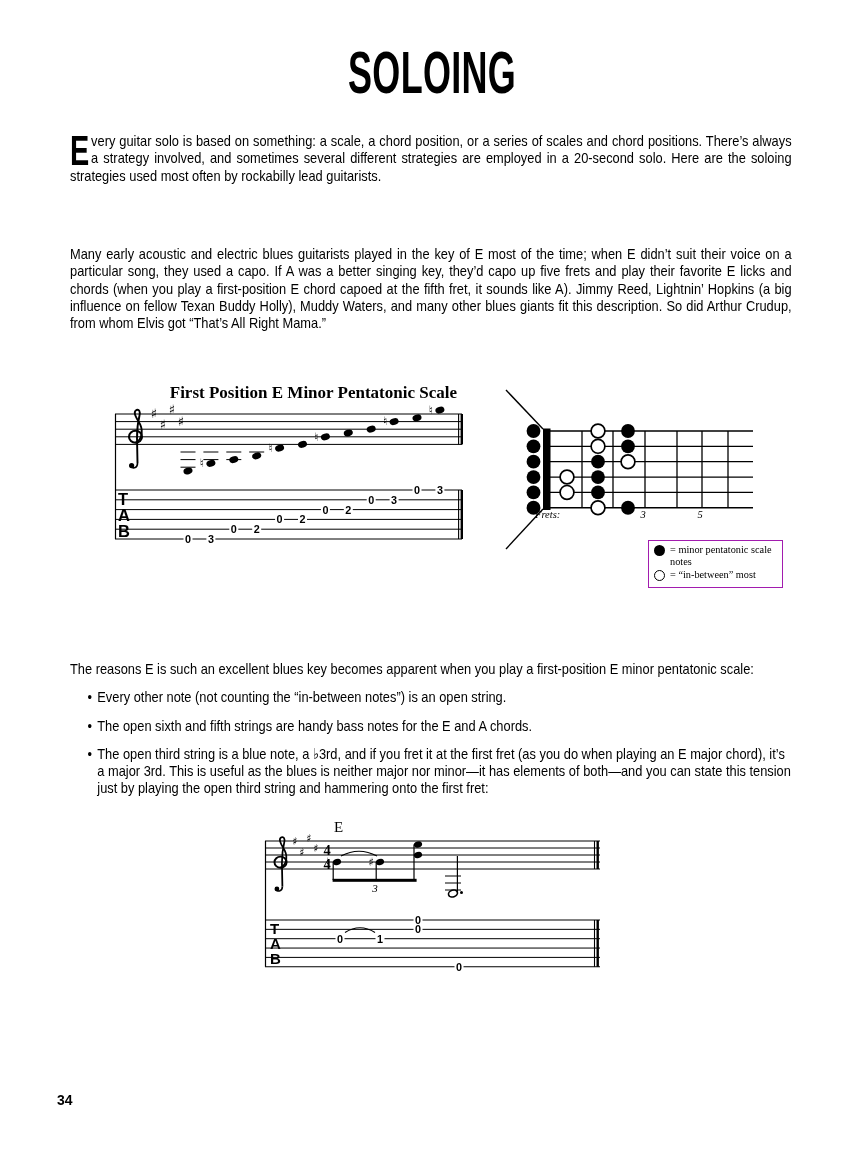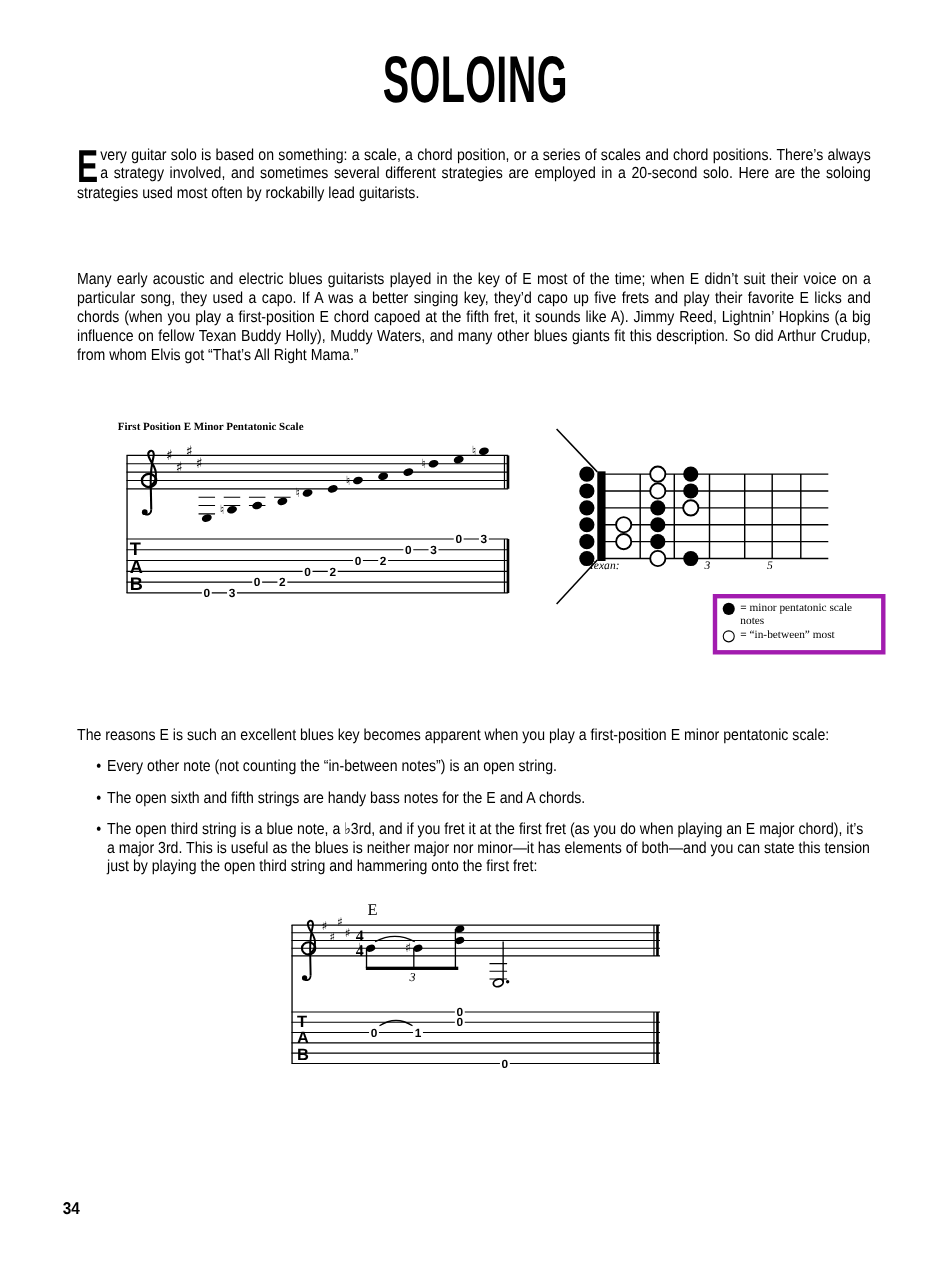--- a/index.html
+++ b/index.html
@@ -16,29 +16,29 @@
   .dropcap{float:left;font-weight:700;font-size:42px;line-height:33px;width:20px;
         transform:scaleX(0.78);transform-origin:0 0;margin:1px 4px 0 0;}
   #heading1{left:70px;top:216px;}
   #heading1 span{display:inline-block;font-weight:700;font-size:26px;line-height:27px;
         transform:scaleX(0.70);transform-origin:0 0;white-space:nowrap;}
   #body1{left:70px;top:246px;}
   #introBlk{left:70px;top:133px;}
   #listBlk{left:70px;top:661px;}
   .bullet{position:relative;padding-left:31px;margin-top:11px;}
   .bullet .bdot{position:absolute;left:20px;}
-  #fig1-title{left:107px;top:383px;width:350px;text-align:left;
-        font-family:"Liberation Serif","DejaVu Serif",serif;font-weight:700;font-size:10px;}
+  #fig1-title{left:107px;top:383px;width:350px;text-align:right;
+        font-family:"Liberation Serif","DejaVu Serif",serif;font-weight:700;font-size:17px;}
   .fretlabel{font-family:"Liberation Serif","DejaVu Serif",serif;font-style:italic;
         font-size:10.5px;line-height:11px;}
   #frets-label{left:535px;top:509px;}
   #fretnum3{left:633px;top:509px;width:20px;text-align:center;}
   #fretnum5{left:690px;top:509px;width:20px;text-align:center;}
-  #legend{left:648px;top:540px;width:124px;border:4px solid #a21caf;background:#fff;
-        padding:3px 20px 2px 5px;font-family:"Liberation Serif","DejaVu Serif",serif;
+  #legend{left:648px;top:540px;width:124px;border:1px solid #a21caf;background:#fff;
+        padding:3px 4px 2px 5px;font-family:"Liberation Serif","DejaVu Serif",serif;
         font-size:10.3px;line-height:11.5px;}
   .leg-row{display:flex;align-items:flex-start;margin-bottom:2px;}
   .leg-sym{flex:0 0 16px;padding-top:0.5px;}
   .sym-filled{display:inline-block;width:11px;height:11px;border-radius:50%;background:#000;}
   .sym-open{display:inline-block;width:9px;height:9px;border:1.5px solid #000;border-radius:50%;background:#fff;}
   #pagenum{left:57px;top:1091px;font-weight:700;font-size:15.5px;
         transform:scaleX(0.9);transform-origin:0 0;}
   
   text{fill:#000;}
   .tabnum{font-family:"Liberation Sans","DejaVu Sans",sans-serif;font-weight:700;font-size:10.8px;text-anchor:middle;}
@@ -192,21 +192,21 @@
         <circle cx="558" cy="83.7" r="6.9" fill="#fff" stroke="#000" stroke-width="1.7"></circle>
         <circle cx="497" cy="99.05" r="6.9" fill="#fff" stroke="#000" stroke-width="1.7"></circle>
         <circle cx="528" cy="99.05" r="6.9" fill="#000" stroke="#000" stroke-width="0"></circle>
         <circle cx="497" cy="114.4" r="6.9" fill="#fff" stroke="#000" stroke-width="1.7"></circle>
         <circle cx="528" cy="114.4" r="6.9" fill="#000" stroke="#000" stroke-width="0"></circle>
         <circle cx="528" cy="129.75" r="6.9" fill="#fff" stroke="#000" stroke-width="1.7"></circle>
         <circle cx="558" cy="129.75" r="6.9" fill="#000" stroke="#000" stroke-width="0"></circle>
       </g>
   </svg>
 
-  <div class="abs fretlabel" id="frets-label">Texan:</div>
+  <div class="abs fretlabel" id="frets-label">Frets:</div>
   <div class="abs fretlabel" id="fretnum3">3</div>
   <div class="abs fretlabel" id="fretnum5">5</div>
 
   <div class="abs" id="legend">
     <div class="leg-row">
       <span class="leg-sym"><span class="sym-filled"></span></span>
       <span>= minor pentatonic scale notes</span>
     </div>
     <div class="leg-row">
       <span class="leg-sym"><span class="sym-open"></span></span>

